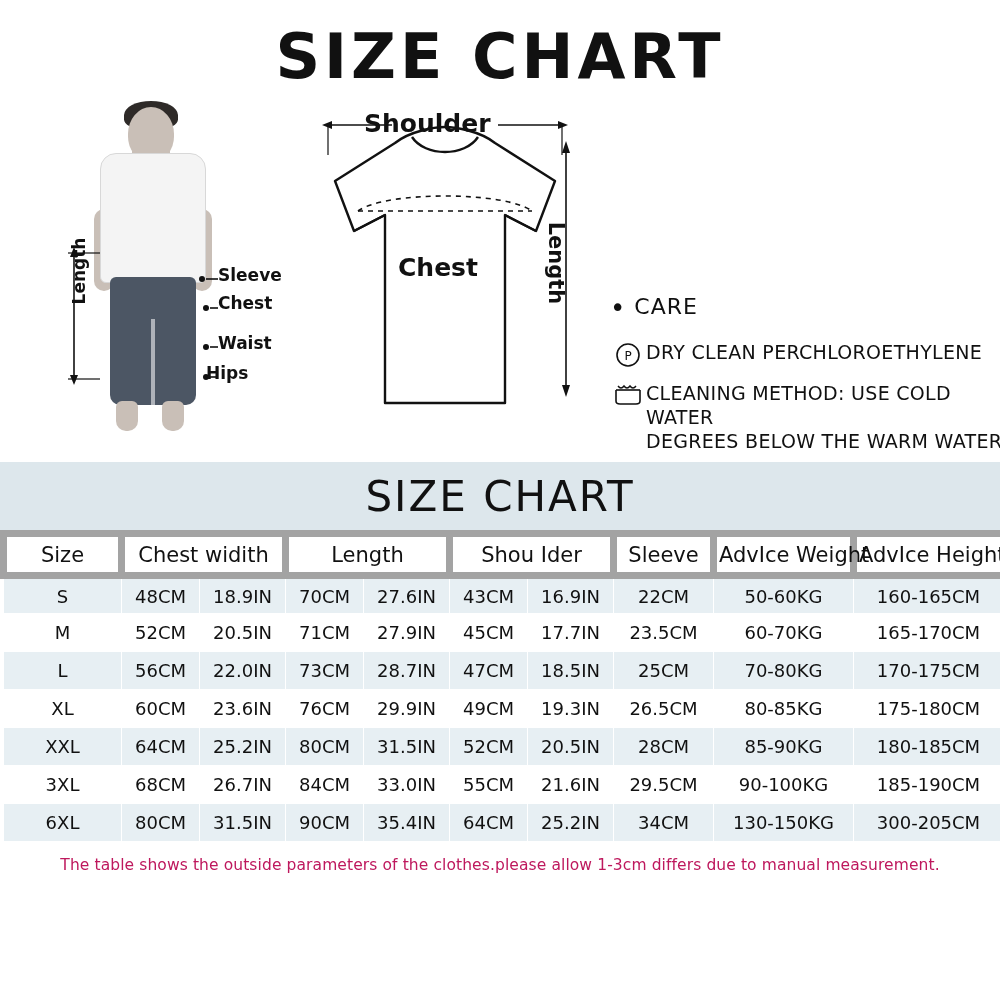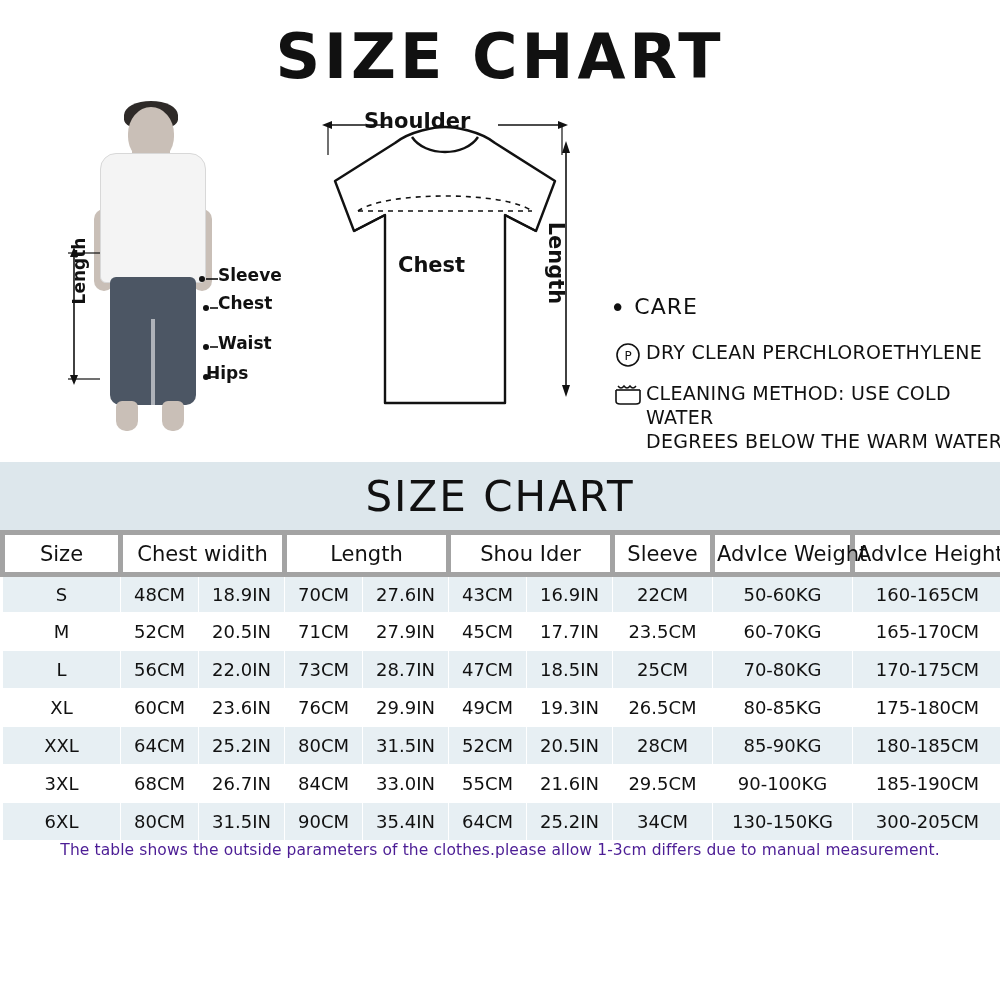--- a/index.html
+++ b/index.html
@@ -122,21 +122,21 @@
   
   .tee-wrap {
     position: absolute;
     left: 300px;
     top: 10px;
     width: 290px;
     height: 330px;
   }
   .tee-label {
     position: absolute;
-    font-size: 21px;
+    font-size: 25px;
     font-weight: 700;
     color: #111;
     white-space: nowrap;
   }
   .vert-length {
     position: absolute;
     right: -8px;
     top: 148px;
     font-size: 21px;
     font-weight: 700;
@@ -208,29 +208,29 @@
     color: #111;
     font-weight: 400;
     height: 38px;
     padding: 0 2px;
     white-space: nowrap;
   }
   thead th {
     background: #ffffff;
     font-size: 21px;
     height: 42px;
-    border: 5px solid #a3a3a3;
+    border: 7px solid #a3a3a3;
   }
   tbody tr.odd td { background: #e7eff3; }
   tbody tr.even td { background: #ffffff; }
   .footnote {
     font-size: 15.5px;
     text-align: center;
-    padding-top: 0;
-    color: #4c1d95;
+    padding-top: 14px;
+    color: #be185d;
     letter-spacing: .1px;
   }
   svg { display: block; }
 </style>
 </head>
 <body>
 
 <div class="top-title">SIZE CHART</div>
 
 <div class="diagram-area">

